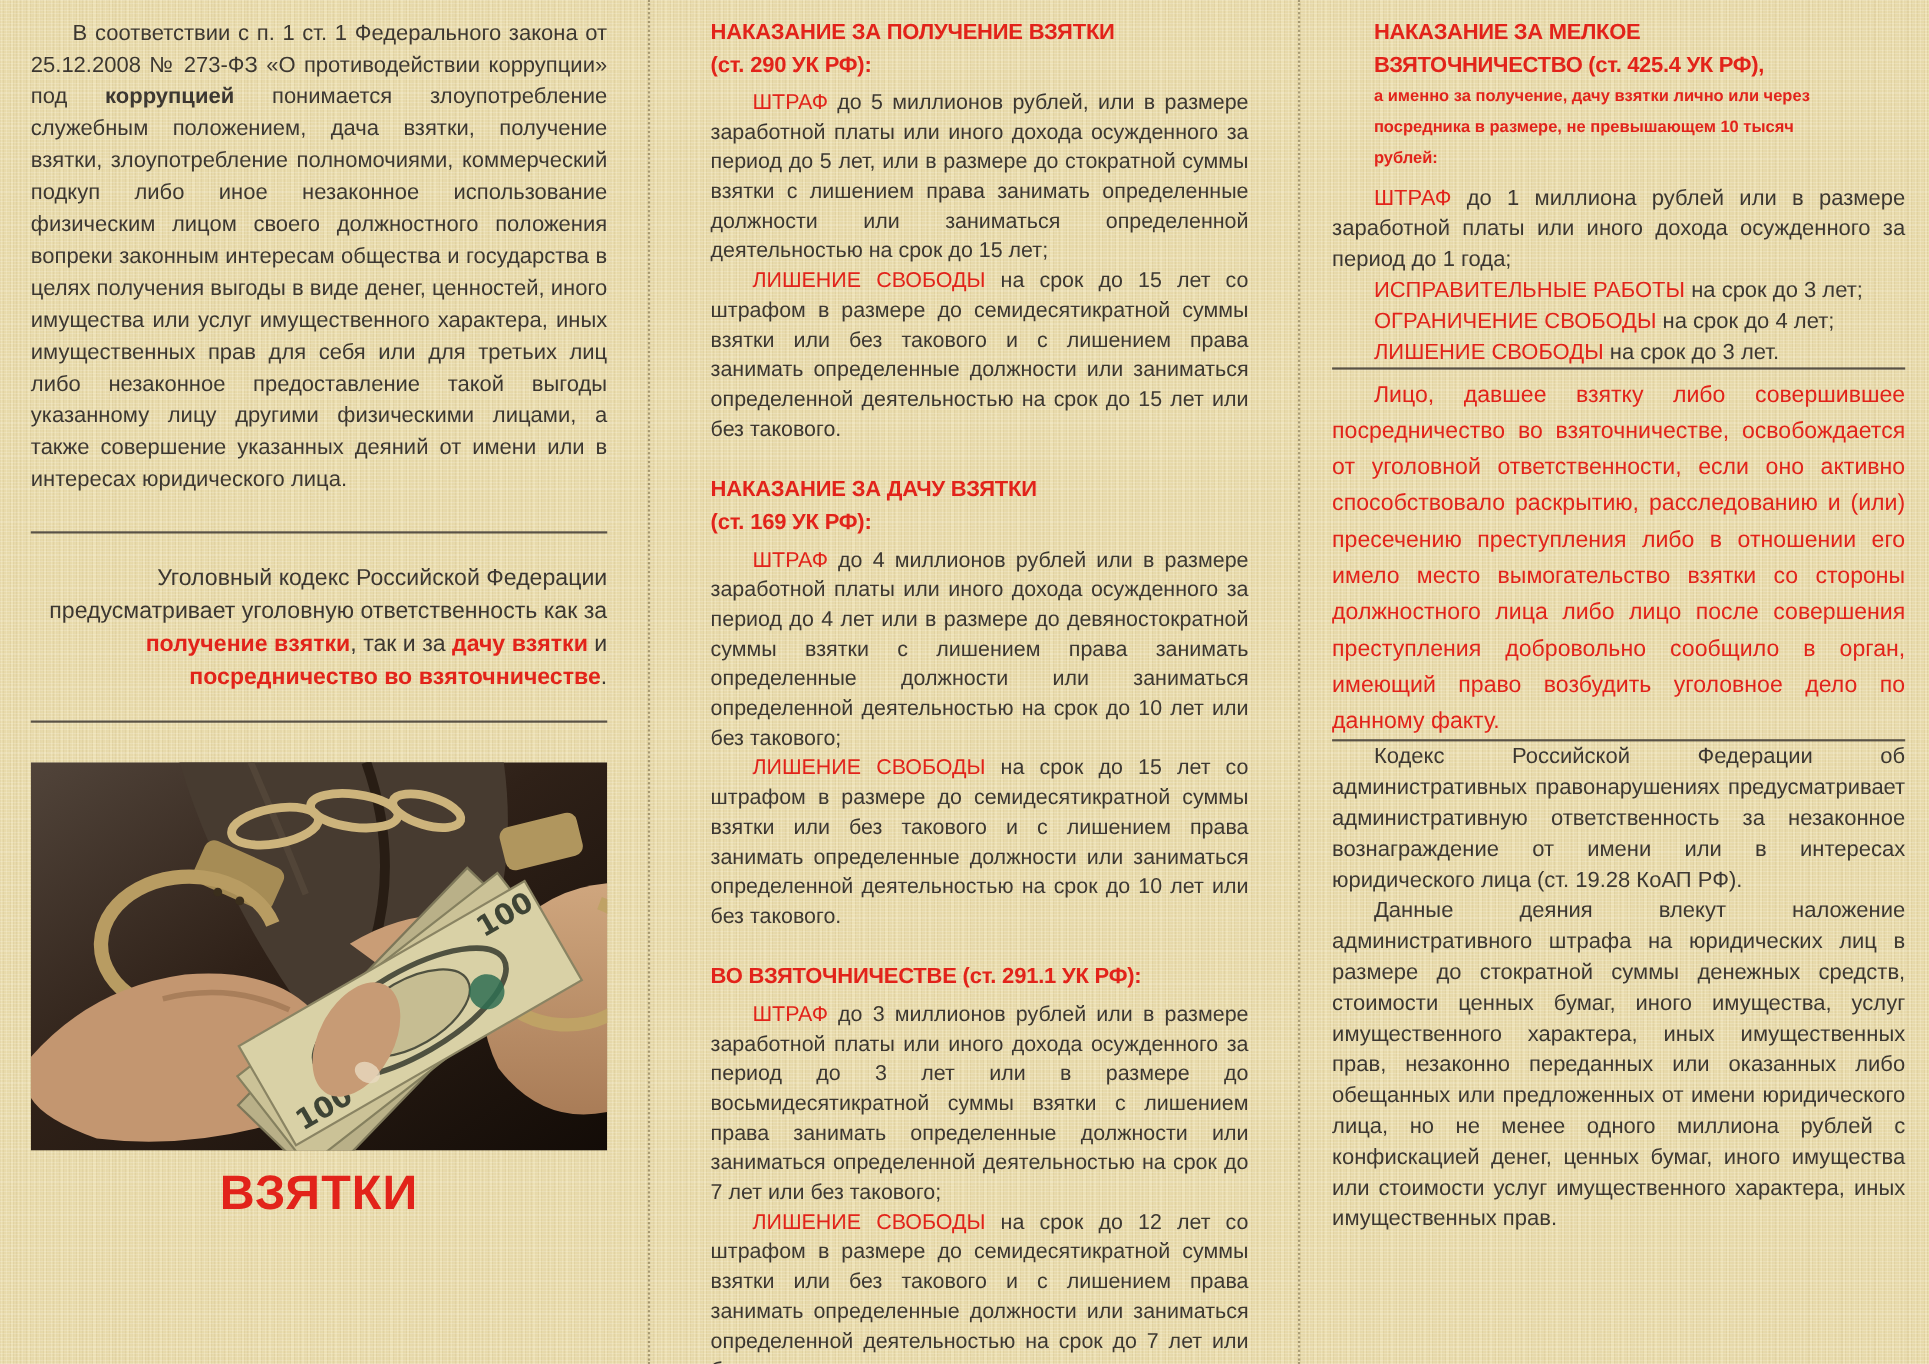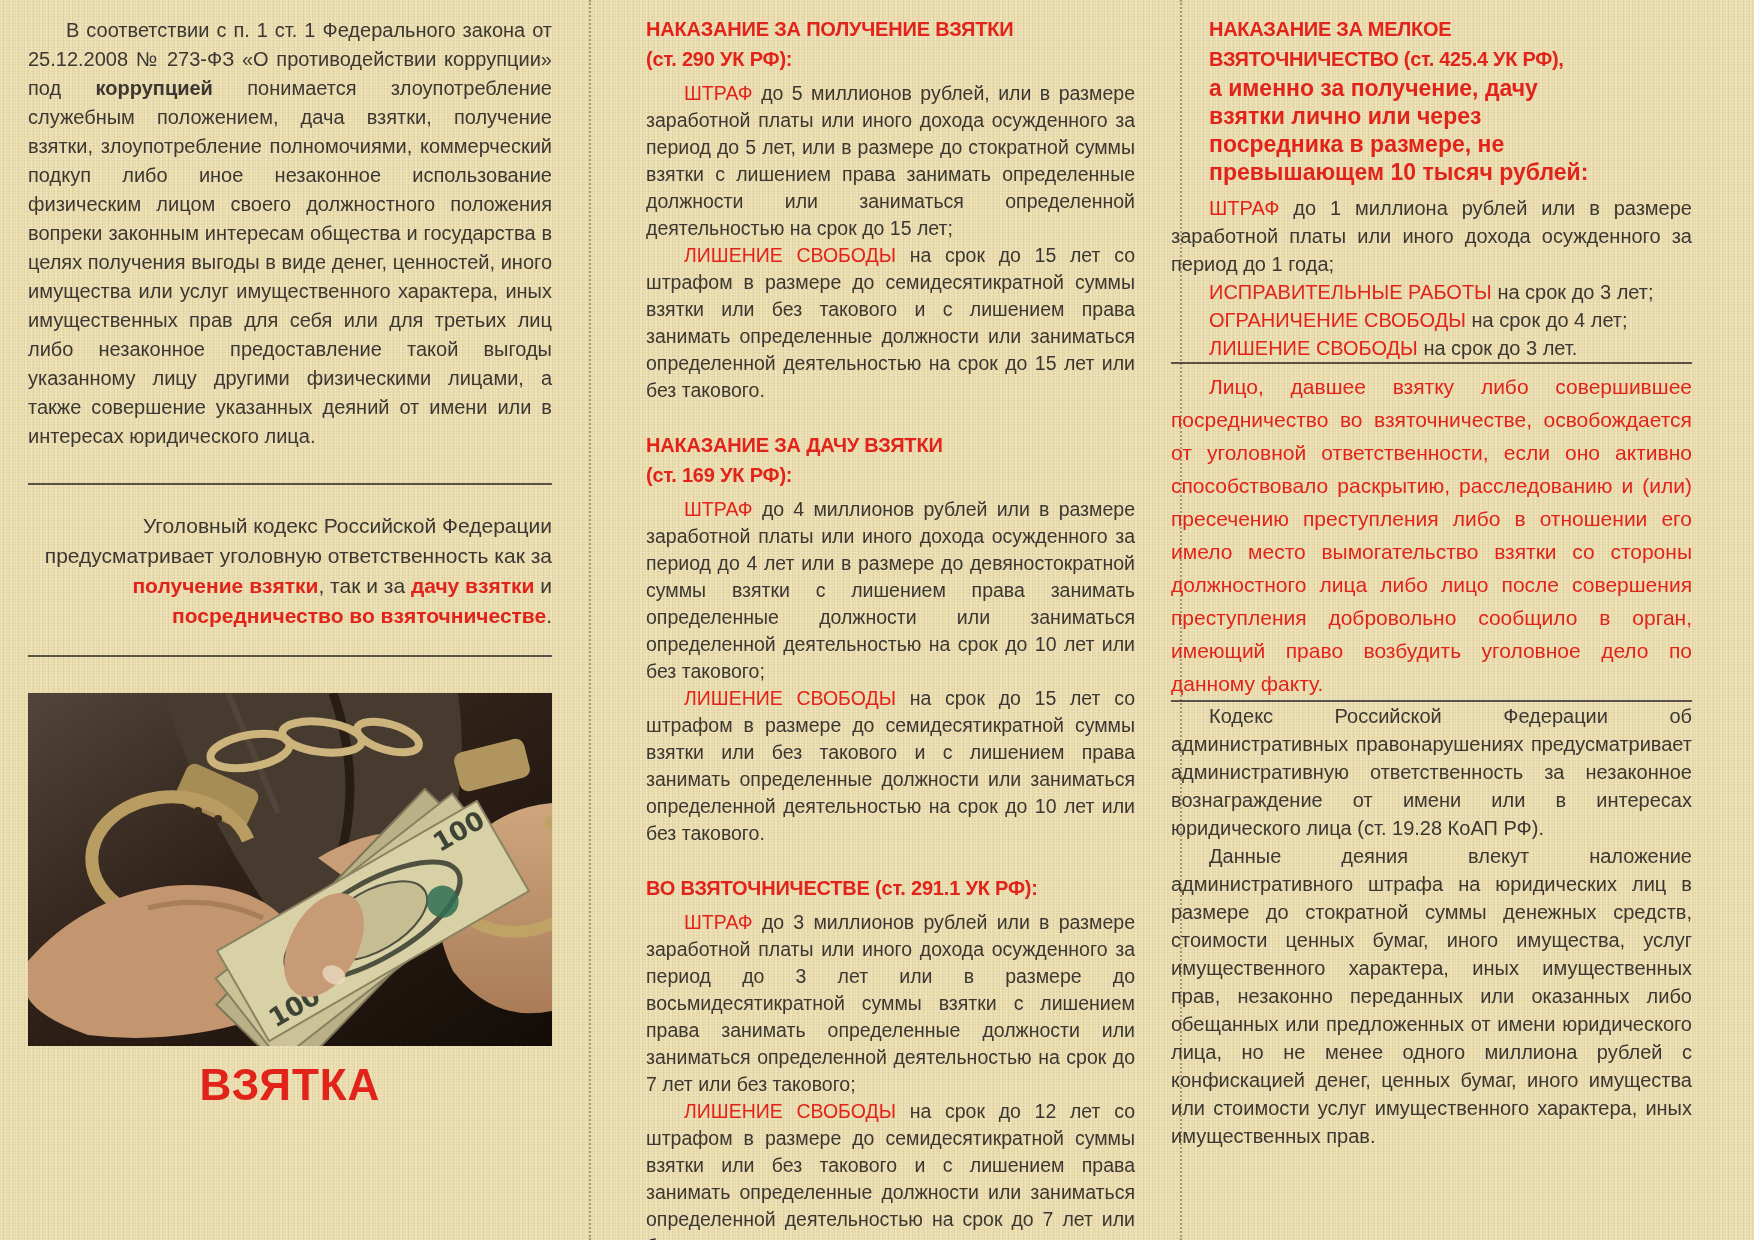--- a/index.html
+++ b/index.html
@@ -14,21 +14,21 @@
     background-image:
       repeating-linear-gradient(0deg, rgba(255,255,255,.16) 0 1px, rgba(0,0,0,0) 1px 3px),
       repeating-linear-gradient(90deg, rgba(167,140,82,.10) 0 1px, rgba(0,0,0,0) 1px 3px),
       repeating-linear-gradient(90deg, rgba(255,255,255,.05) 0 2px, rgba(148,124,74,.05) 2px 5px);
     font-family:"Liberation Sans","DejaVu Sans",sans-serif;
     color:var(--ink);
   }
   .panel{position:absolute;top:0;}
   #panel-left{left:28px;width:524px;}
   #panel-mid{left:646px;width:489px;}
-  #panel-right{left:1171px;width:521px;}
+  #panel-right{left:1211px;width:521px;}
   .fold{position:absolute;top:0;bottom:0;width:0;border-left:2px dotted rgba(108,92,58,.55);}
   #fold-1{left:589px}
   #fold-2{left:1180px}
 
   p{margin:0;}
   .jp{text-align:justify;}
   .ind{text-indent:38px;}
   .lead{color:var(--red);}
 
   
@@ -46,21 +46,21 @@
   
   .h{color:var(--red);font-weight:bold;font-size:20px;line-height:30px;letter-spacing:-.2px;white-space:nowrap;}
   .mid-body{font-size:19.5px;line-height:27px;}
   .sec{margin-top:26px;}
   .sec:first-child{margin-top:14px;}
   .h + .mid-body{margin-top:6px;}
 
   
   .r-head{padding-left:38px;margin-top:14px;}
   .r-head .h{letter-spacing:-.3px;}
-  .r-sub{color:var(--red);font-weight:bold;font-size:23px;line-height:28px;max-width:400px;}
+  .r-sub{color:var(--red);font-weight:bold;font-size:15px;line-height:28px;max-width:400px;}
   .r-body{font-size:20px;line-height:28px;}
   #r-fine{margin-top:8px;}
   .r-hr{margin:16px 0 14px 0;}
   #para-release{color:var(--red);font-size:21px;line-height:33px;margin-top:6px;}
   .koap{margin-top:0;}
 </style>
 </head>
 <body>
 
 <div class="fold" id="fold-1"></div>
@@ -134,21 +134,21 @@
         <text x="-138" y="44" font-size="26" font-weight="bold" fill="#3e4435" font-family="'DejaVu Sans',sans-serif">100</text>
         <text x="92" y="-26" font-size="26" font-weight="bold" fill="#3e4435" font-family="'DejaVu Sans',sans-serif">100</text>
         <circle cx="70" cy="18" r="16" fill="#2f6e52" opacity="0.85"></circle>
       </g>
     </g>
 
     <ellipse cx="296" cy="252" rx="34" ry="56" fill="#c79b75" transform="rotate(28 296 252)"></ellipse>
     <ellipse cx="306" cy="282" rx="12" ry="9" fill="#e8d9c0" transform="rotate(28 306 282)" opacity="0.8"></ellipse>
   </svg>
 
-  <div id="title-vzyatka">ВЗЯТКА</div>
+  <div id="title-vzyatka">ВЗЯТКИ</div>
 
 </div>
 
 <div class="panel" id="panel-mid">
 
   <div class="sec">
     <div class="h">НАКАЗАНИЕ ЗА ПОЛУЧЕНИЕ ВЗЯТКИ</div>
     <div class="h">(ст. 290 УК РФ):</div>
     <p class="mid-body jp ind"><span class="lead">ШТРАФ</span>
       <span>до 5 миллионов рублей, или в размере заработной платы или иного дохода осужденного за период до 5 лет, или в размере до стократной суммы взятки с лишением права занимать определенные должности или заниматься определенной деятельностью на срок до 15 лет;</span></p>

